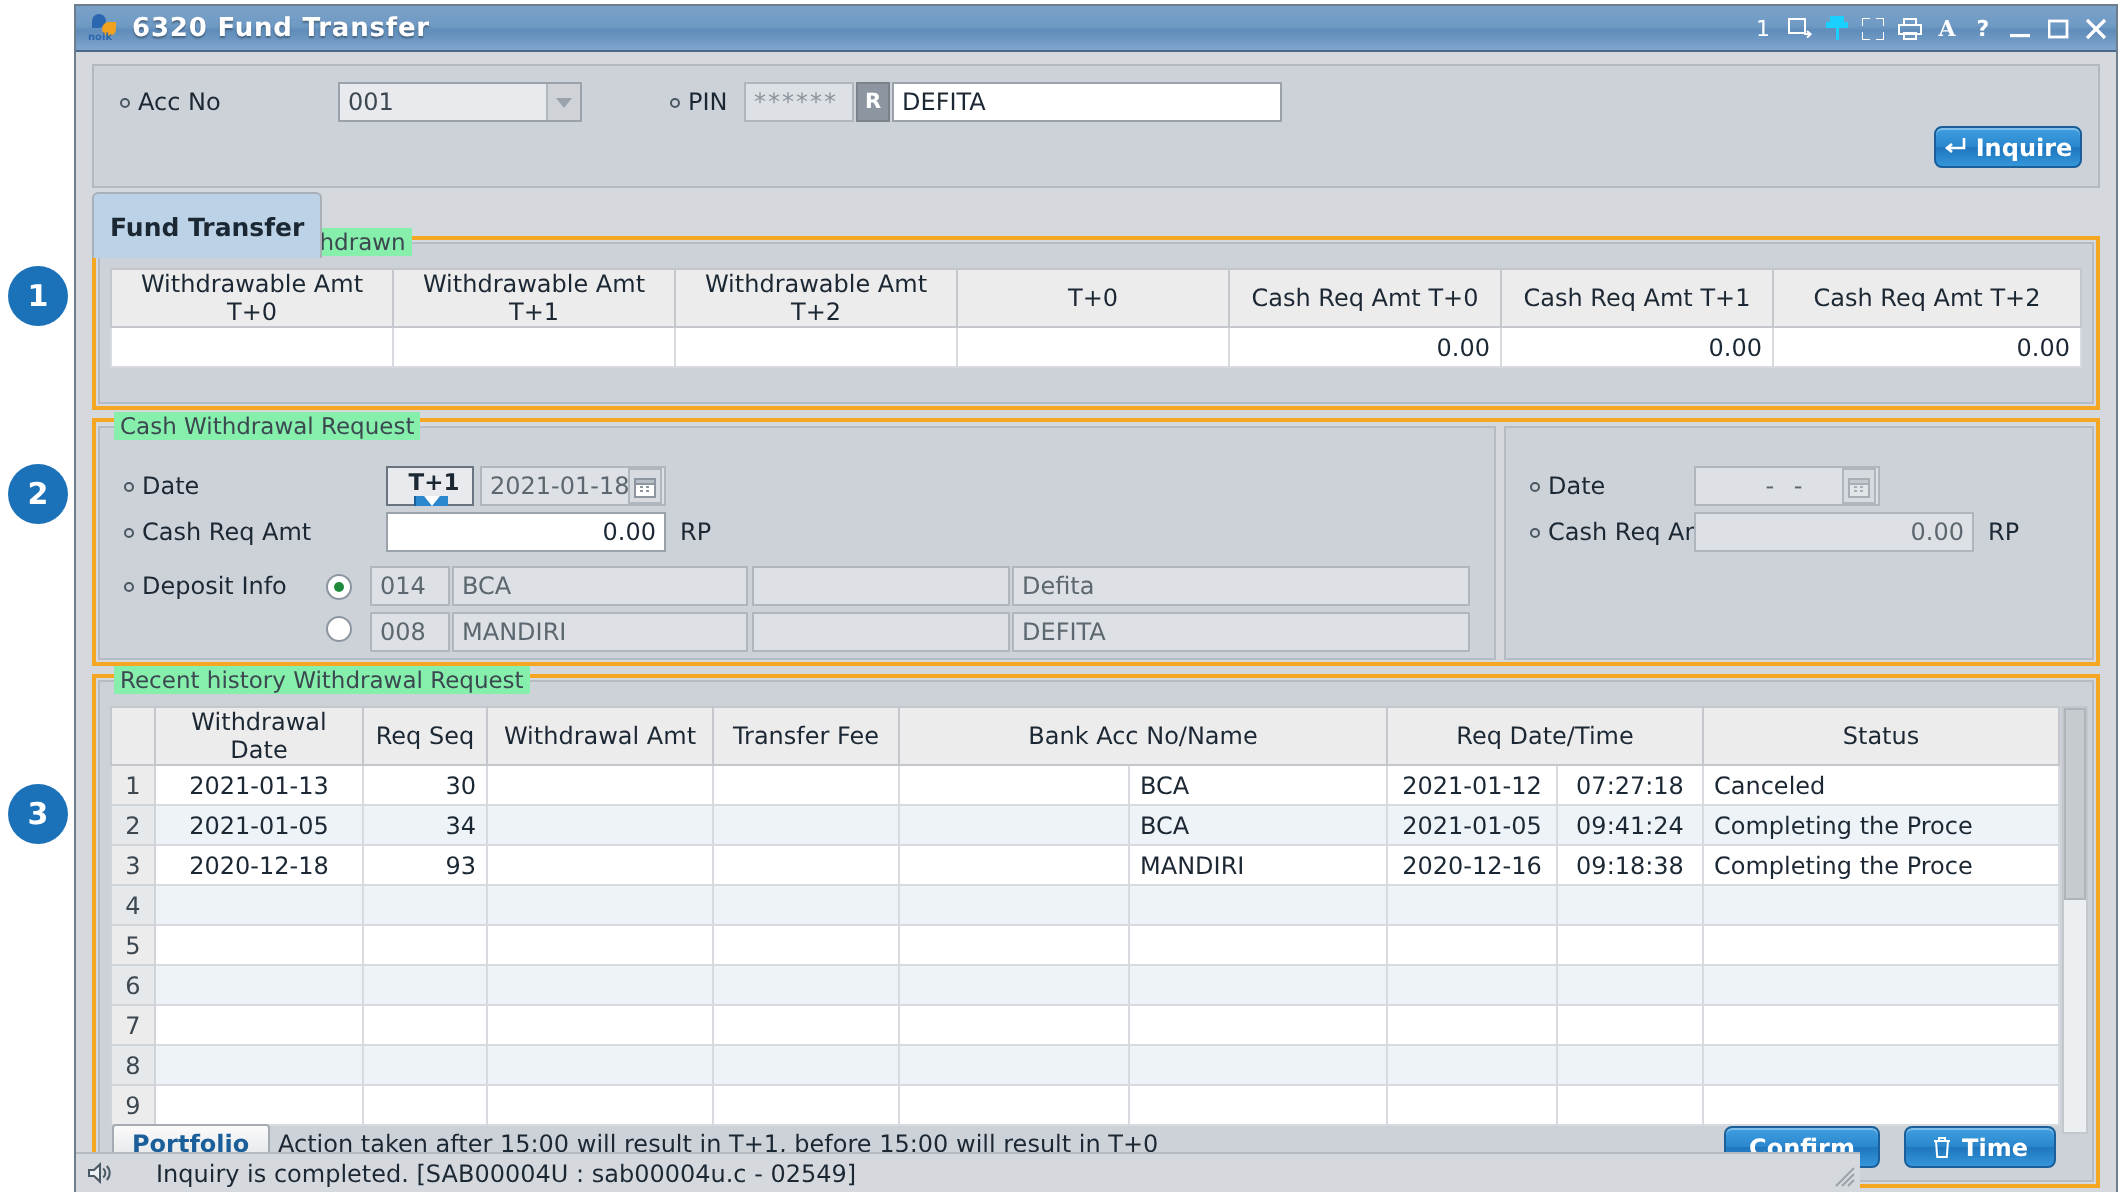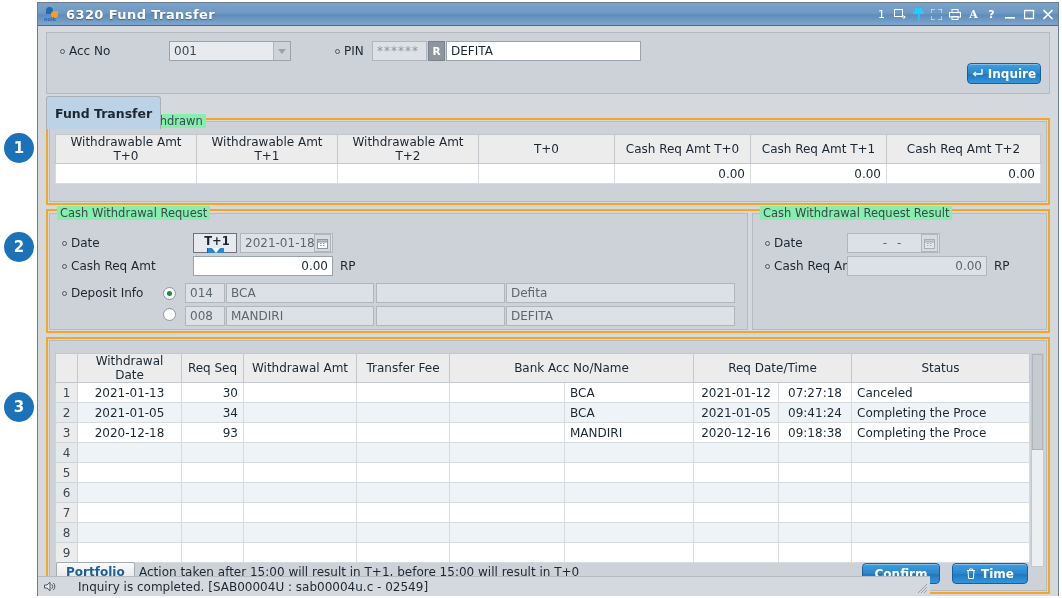--- a/index.html
+++ b/index.html
@@ -339,21 +339,20 @@
         <div class="fld ro" style="position:absolute;left:456px;top:69px;width:229px;">Defita</div>
 
         <div style="position:absolute;left:113px;top:94px;"><span class="radio"></span></div>
         <div class="fld ro" style="position:absolute;left:135px;top:92px;width:40px;">008</div>
         <div class="fld ro" style="position:absolute;left:176px;top:92px;width:148px;">MANDIRI</div>
         <div class="fld ro" style="position:absolute;left:326px;top:92px;width:129px;"></div>
         <div class="fld ro" style="position:absolute;left:456px;top:92px;width:229px;">DEFITA</div>
       </div>
 
       <div class="grp" style="left:714px;top:187px;width:295px;height:117px;">
-        <div class="cap">Cash Withdrawal Request Result</div>
         <div class="lbl" style="position:absolute;left:12px;top:22px;">
           <span class="bullet"></span>
             <span>Date</span>
         </div>
         <div class="fld ro tcenter" style="position:absolute;left:94px;top:19px;width:93px;justify-content:center;letter-spacing:3px;">-  -</div>
         <div class="calbtn" style="position:absolute;left:168px;top:20px;">
           <svg width="11" height="11" viewBox="0 0 11 11">
               <rect x="0.5" y="1.5" width="10" height="9" fill="#e3e6e9" stroke="#a8aeb5"></rect>
               <rect x="0.5" y="1.5" width="10" height="2.5" fill="#c4c9ce" stroke="#a8aeb5"></rect>
               <path d="M3 5.5h1.5M6 5.5h1.5M3 7.5h1.5M6 7.5h1.5" stroke="#a8aeb5"></path>
@@ -363,20 +362,21 @@
         <div class="lbl" style="position:absolute;left:12px;top:45px;">
           <span class="bullet"></span>
             <span>Cash Req Amt</span>
         </div>
         <div class="fld ro num" style="position:absolute;left:94px;top:42px;width:140px;">0.00</div>
         <div class="smallnote" style="position:absolute;left:241px;top:45px;">RP</div>
       </div>
 
       <div class="hl" style="left:8px;top:311px;width:1004px;height:257px;"></div>
       <div class="grp" style="left:11px;top:314px;width:998px;height:251px;">
+        <div class="cap">Recent history Withdrawal Request</div>
 
         <div style="position:absolute;left:5px;top:12px;width:975px;">
           <table class="grid">
             <thead>
               <tr>
                 <th style="width:22px;border-right:1px solid #c4c8cc;"></th>
                 <th style="width:104px">Withdrawal Date</th>
                 <th style="width:62px">Req Seq</th>
                 <th style="width:113px">Withdrawal Amt</th>
                 <th style="width:93px">Transfer Fee</th>

